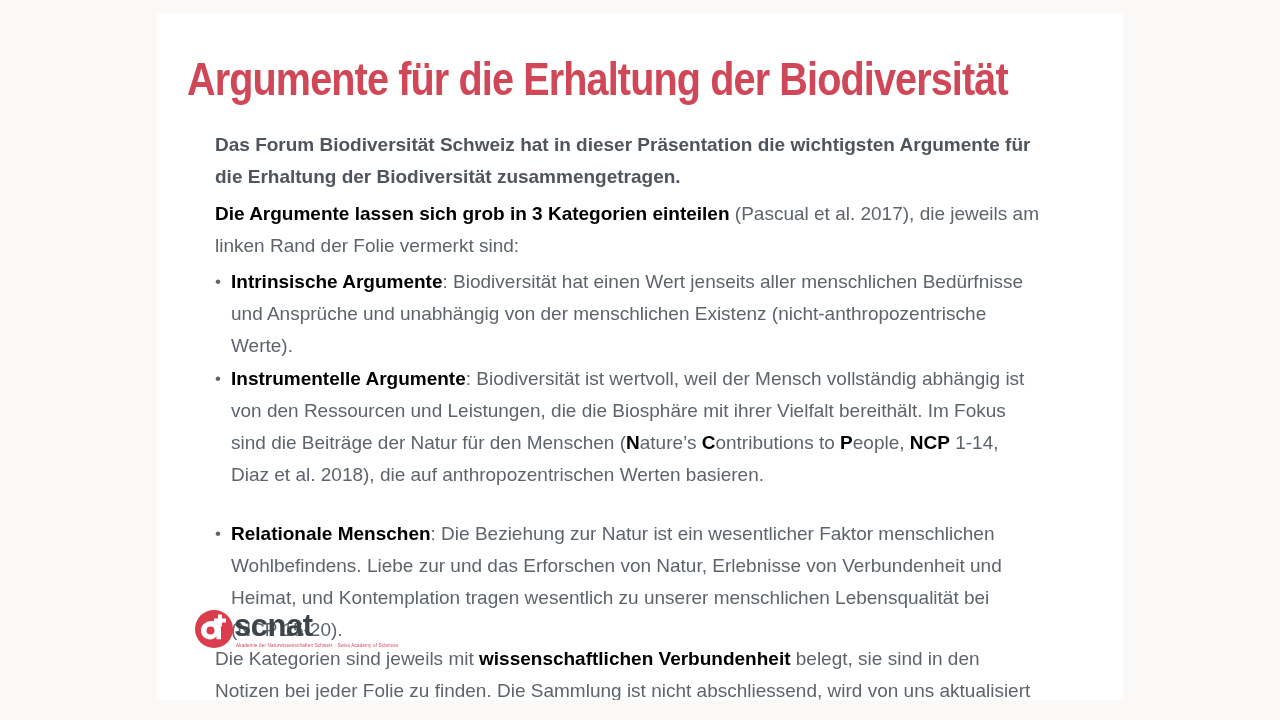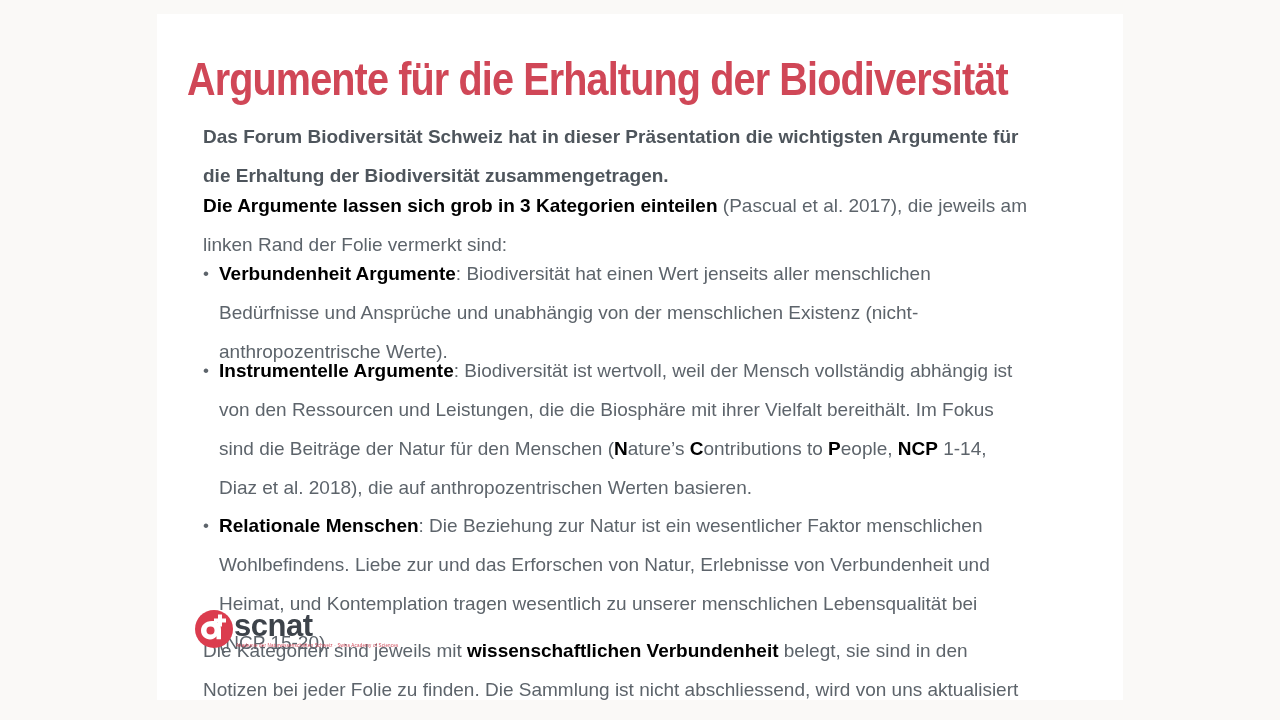--- a/index.html
+++ b/index.html
@@ -15,22 +15,22 @@
   }
   .title{
     position:absolute;left:30px;top:40px;
     font-size:46px;font-weight:bold;letter-spacing:-1px;line-height:1.1;
     color:#d04757;white-space:nowrap;
     transform:scaleX(0.86);transform-origin:left top;
     margin:0;
   }
   .block{
     position:absolute;left:46px;width:824px;
-    font-size:19px;line-height:39px;color:#5d646b;
-    margin:0;
+    font-size:19px;line-height:32px;color:#5d646b;
+    margin:12px;
   }
   .b{font-weight:bold;color:#000000;}
   .all-bold{font-weight:bold;color:#4e555c;}
   .bullet{display:flex;}
   .bullet-marker{flex:none;width:16px;font-size:17px;}
   .p1{top:103px;}
   .p2{top:172px;}
   .b1{top:240px;}
   .b2{top:337px;}
   .b3{top:492px;}
@@ -59,21 +59,21 @@
 <div class="slide">
 
   <h1 class="title">Argumente für die Erhaltung der Biodiversität</h1>
 
   <p class="block p1 all-bold">Das Forum Biodiversität Schweiz hat in dieser Präsentation die wichtigsten Argumente für die Erhaltung der Biodiversität zusammengetragen.</p>
 
   <p class="block p2"><span class="b">Die Argumente lassen sich grob in 3 Kategorien einteilen</span><span> (Pascual et al. 2017), die jeweils am linken Rand der Folie vermerkt sind:</span></p>
 
   <div class="block b1 bullet">
     <span class="bullet-marker">•</span>
-    <span><span class="b">Verbundenheit Argumente</span><span>: Biodiversität hat einen Wert jenseits aller menschlichen Bedürfnisse und Ansprüche und unabhängig von der menschlichen Existenz (nicht-anthropozentrische Werte).</span></span>
+    <span><span class="b">Intrinsische Argumente</span><span>: Biodiversität hat einen Wert jenseits aller menschlichen Bedürfnisse und Ansprüche und unabhängig von der menschlichen Existenz (nicht-anthropozentrische Werte).</span></span>
   </div>
 
   <div class="block b2 bullet">
     <span class="bullet-marker">•</span>
     <span><span class="b">Instrumentelle Argumente</span><span>: Biodiversität ist wertvoll, weil der Mensch vollständig abhängig ist von den Ressourcen und Leistungen, die die Biosphäre mit ihrer Vielfalt bereithält. Im Fokus sind die Beiträge der Natur für den Menschen (</span><span class="b">N</span><span>ature’s </span><span class="b">C</span><span>ontributions to </span><span class="b">P</span><span>eople, </span><span class="b">NCP</span><span> 1-14, Diaz et al. 2018), die auf anthropozentrischen Werten basieren.</span></span>
   </div>
 
   <div class="block b3 bullet">
     <span class="bullet-marker">•</span>
     <span><span class="b">Relationale Menschen</span><span>: Die Beziehung zur Natur ist ein wesentlicher Faktor menschlichen Wohlbefindens. Liebe zur und das Erforschen von Natur, Erlebnisse von Verbundenheit und Heimat, und Kontemplation tragen wesentlich zu unserer menschlichen Lebensqualität bei (NCP 15-20).</span></span>

